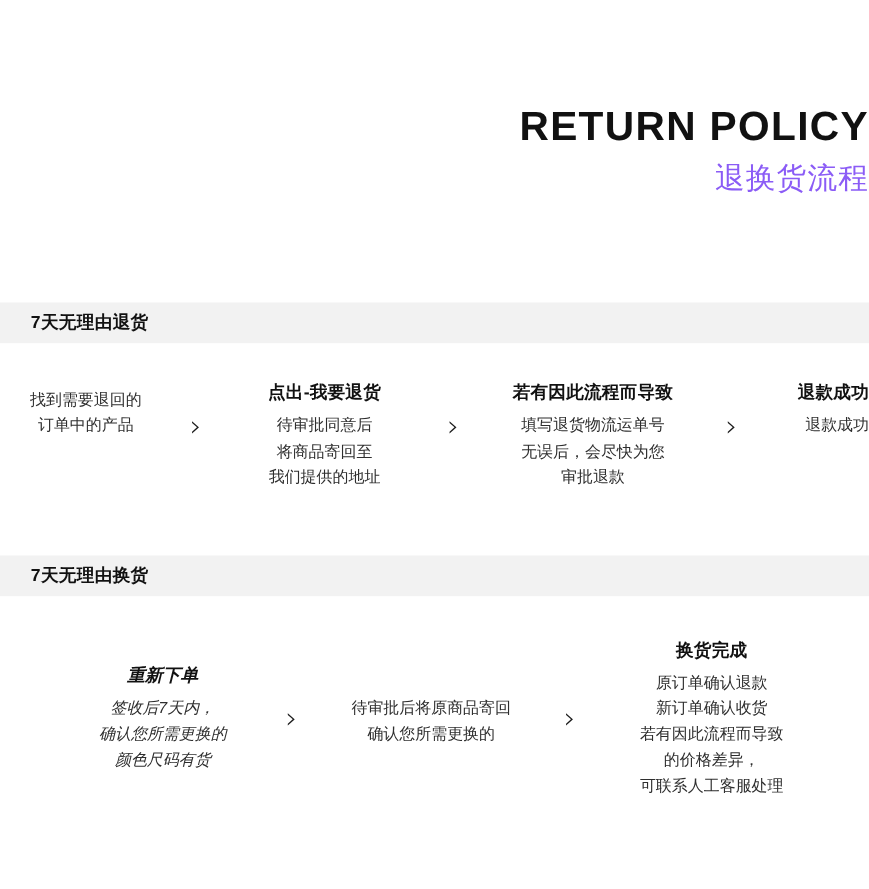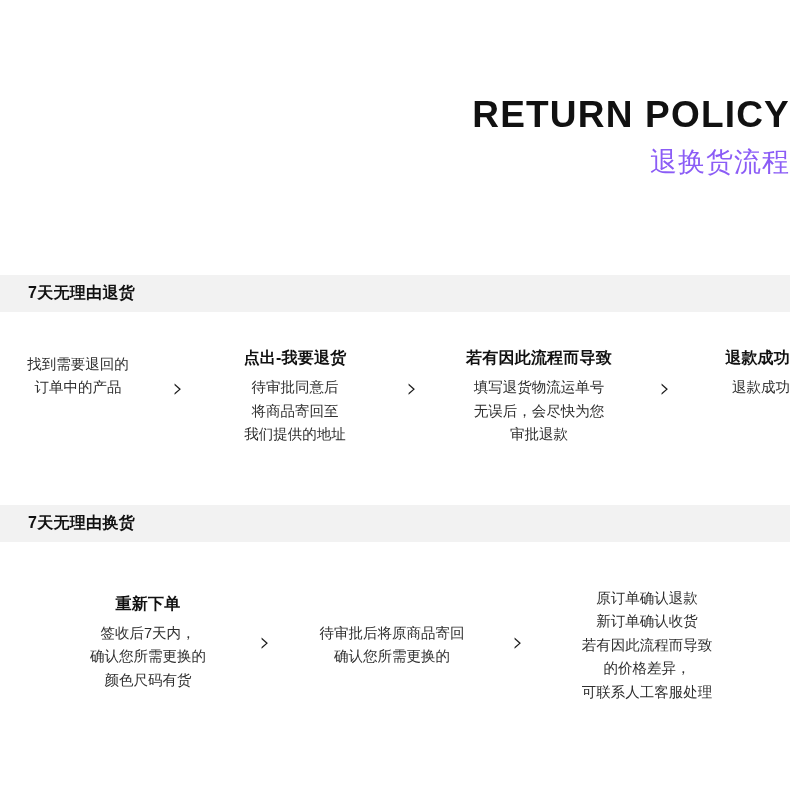--- a/index.html
+++ b/index.html
@@ -110,21 +110,21 @@
   
   .r1-s1 { flex: 0 0 156px; margin-left: 0px; }
   .r1-c1 { flex: 0 0 44px; }
   .r1-s2 { flex: 0 0 190px; }
   .r1-c2 { flex: 0 0 44px; }
   .r1-s3 { flex: 0 0 210px; }
   .r1-c3 { flex: 0 0 42px; }
   .r1-s4 { flex: 0 0 104px; text-align: right; }
 
   
-  .r2-s1 { flex: 0 0 186px; margin-left: 55px; }
+  .r2-s1 { flex: 0 0 186px; margin-left: 55px; font-style: italic; }
   .r2-c1 { flex: 0 0 48px; }
   .r2-s2 { flex: 0 0 206px; }
   .r2-c2 { flex: 0 0 46px; }
   .r2-s3 { flex: 0 0 212px; }
 </style>
 </head>
 <body>
 
 <div class="header">
   <h1 class="title-en">RETURN POLICY</h1>
@@ -187,20 +187,21 @@
   <div class="chevron r2-c1">›</div>
 
   <div class="step r2-s2">
     <div class="step-desc">待审批后将原商品寄回
 确认您所需更换的</div>
   </div>
 
   <div class="chevron r2-c2">›</div>
 
   <div class="step r2-s3">
+    <div class="step-title">换货完成</div>
     <div class="step-desc">原订单确认退款
 新订单确认收货
 若有因此流程而导致
 的价格差异，
 可联系人工客服处理</div>
   </div>
 
 </div>
 
 </body></html>

